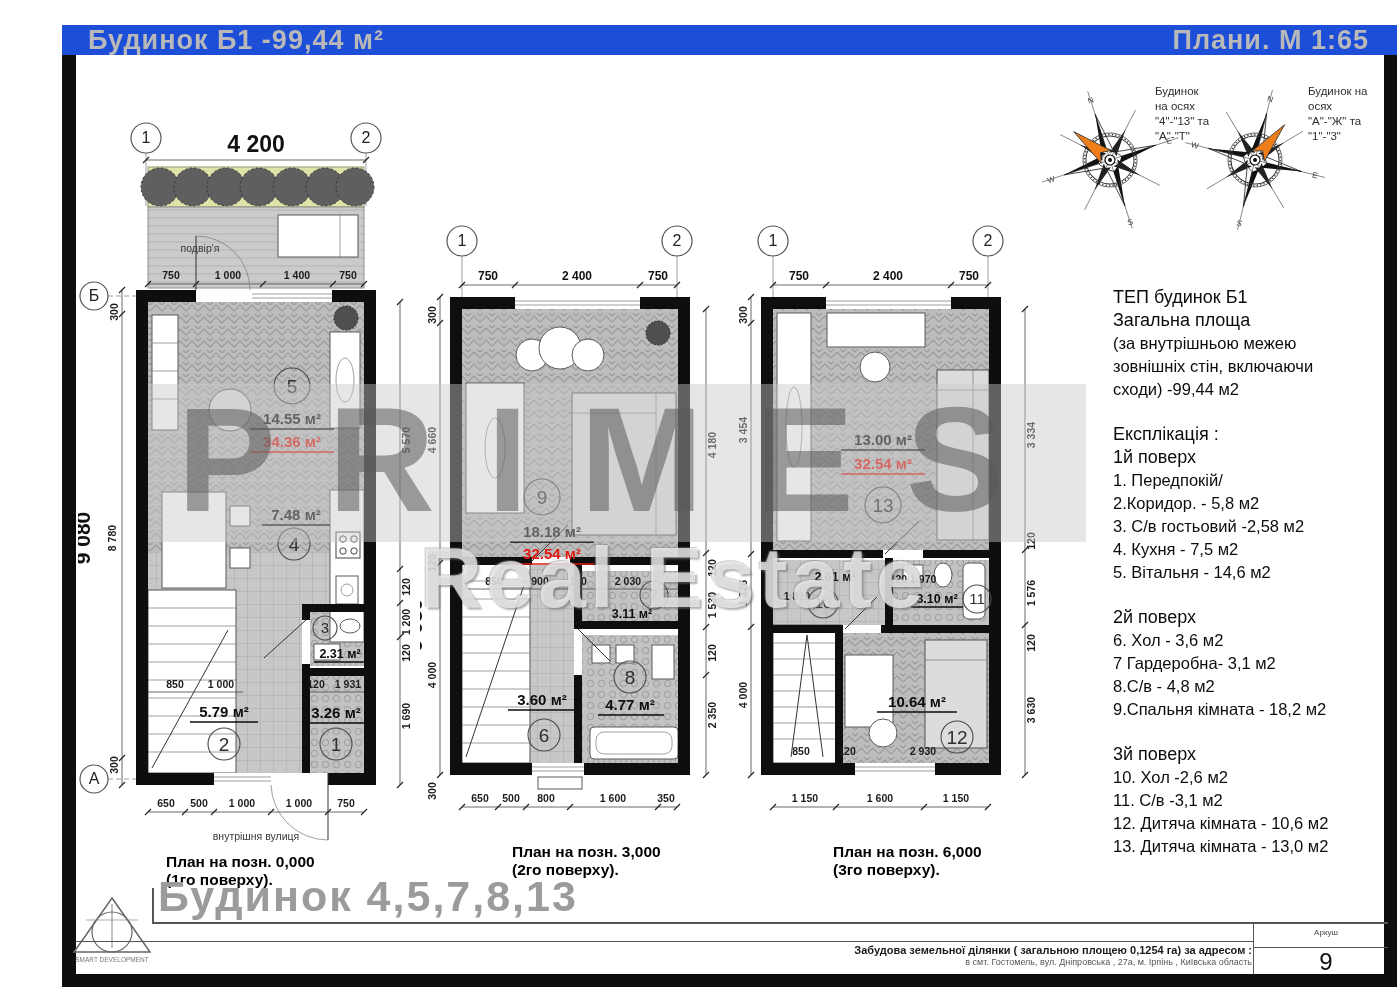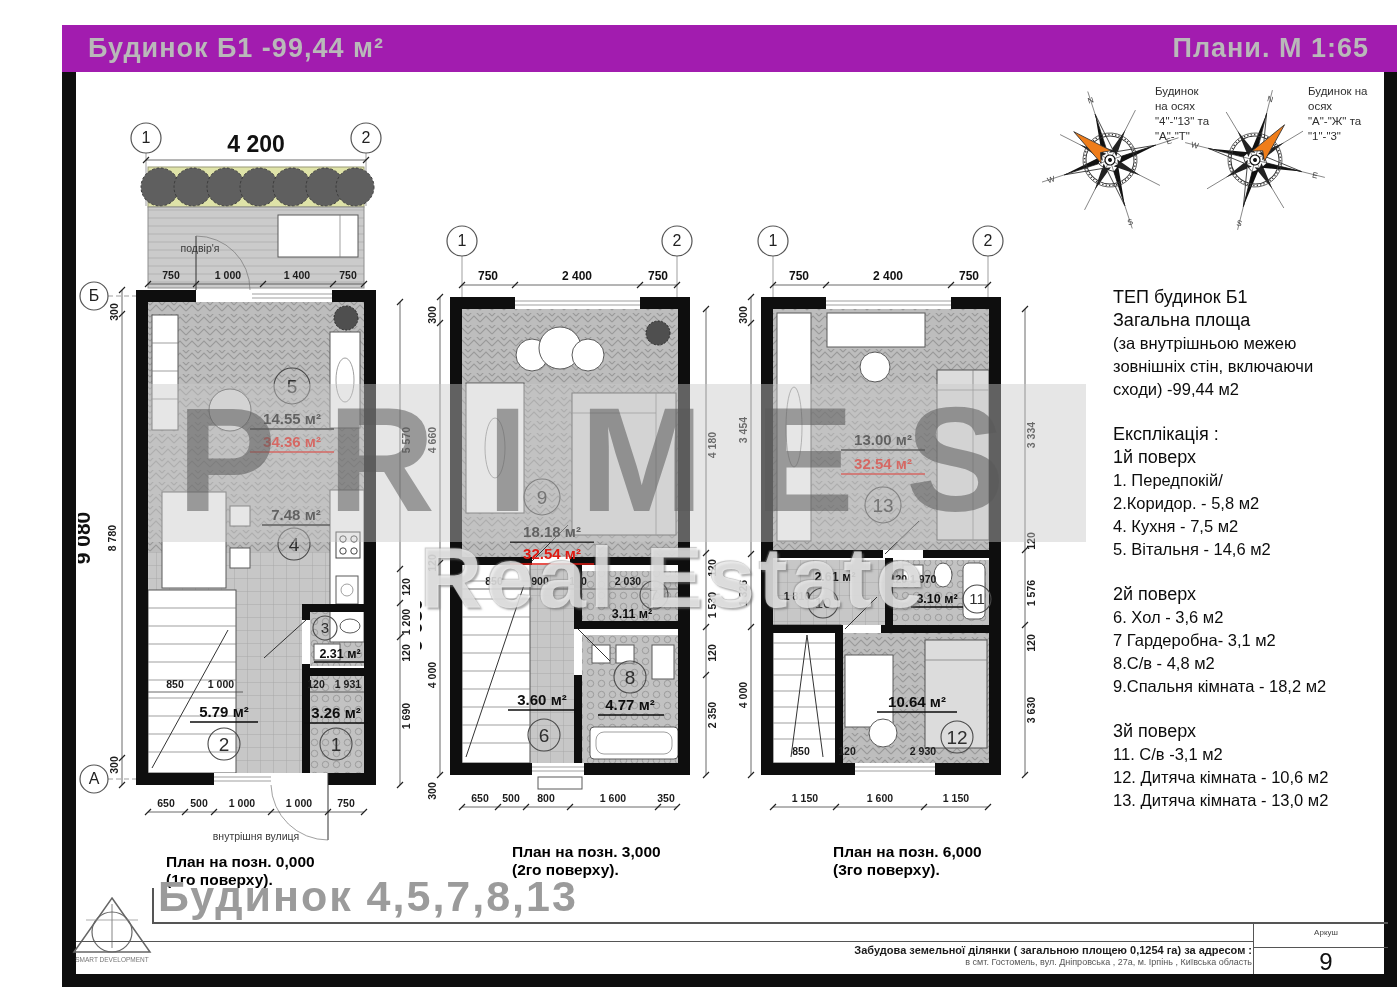--- a/index.html
+++ b/index.html
@@ -1,21 +1,21 @@
 <!DOCTYPE html>
 <html><head>
 <meta charset="utf-8">
 <style>
   html,body{margin:0;padding:0;}
   body{width:1400px;height:990px;position:relative;background:#fff;
        font-family:"Liberation Sans",sans-serif;overflow:hidden;}
   .page{position:absolute;left:62px;top:25px;width:1335px;height:962px;
         border-left:14px solid #0e0e0e;border-right:13px solid #0e0e0e;
         border-bottom:13px solid #0e0e0e;box-sizing:border-box;background:#fff;}
-  .hdr{position:absolute;left:62px;top:25px;width:1335px;height:47px;background:#a21caf;
+  .hdr{position:absolute;left:62px;top:25px;width:1335px;height:30px;background:#1d4ed8;
        display:flex;align-items:center;justify-content:space-between;box-sizing:border-box;
        padding:0 28px 0 26px;z-index:30;}
   .hdr .ttl{color:#b9b9b9;font-size:27px;font-weight:bold;letter-spacing:1px;}
   svg{position:absolute;}
   
   text{font-family:"Liberation Sans",sans-serif;}
   .t-dim{font-size:10.5px;font-weight:bold;fill:#1c1c1c;}
   .t-dimM{font-size:12px;font-weight:bold;fill:#111;}
   .t-dimL{font-size:23px;font-weight:bold;fill:#111;}
   .t-dimXL{font-size:21px;font-weight:bold;fill:#111;}
@@ -672,30 +672,32 @@
   <div class="b">ТЕП будинок Б1</div>
   <div class="b">Загальна площа</div>
   <div>(за внутрішньою межею</div>
   <div>зовнішніх стін, включаючи</div>
   <div><span>сходи) </span><span class="b" style="font-size:16.5px">-99,44 м2</span></div>
   <div class="gap"></div>
   <div class="b">Експлікація :</div>
   <div class="b">1й поверх</div>
   <div>1. Передпокій/</div>
   <div>2.Коридор. - 5,8 м2</div>
+  <div>3. С/в гостьовий -2,58 м2</div>
   <div>4. Кухня - 7,5 м2</div>
   <div>5. Вітальня - 14,6 м2</div>
   <div class="gap"></div>
   <div class="b">2й поверх</div>
   <div>6. Хол - 3,6 м2</div>
   <div>7 Гардеробна- 3,1 м2</div>
   <div>8.С/в - 4,8 м2</div>
   <div>9.Спальня кімната - 18,2 м2</div>
   <div class="gap"></div>
   <div class="b">3й поверх</div>
+  <div>10. Хол -2,6 м2</div>
   <div>11. С/в  -3,1 м2</div>
   <div>12. Дитяча кімната - 10,6 м2</div>
   <div>13. Дитяча кімната - 13,0 м2</div>
 </div>
 
 <svg style="left:66px;top:890px" width="92" height="78" viewBox="0 0 92 78">
   <path d="M46 8 L84 62 L8 62 Z" fill="none" stroke="#666" stroke-width="1.5"></path>
   <circle cx="46" cy="42" r="20" fill="none" stroke="#666" stroke-width="1.2"></circle>
   <line x1="46" y1="14" x2="46" y2="58" stroke="#666" stroke-width=".8"></line>
   <line x1="20" y1="30" x2="72" y2="30" stroke="#888" stroke-width=".7"></line>

